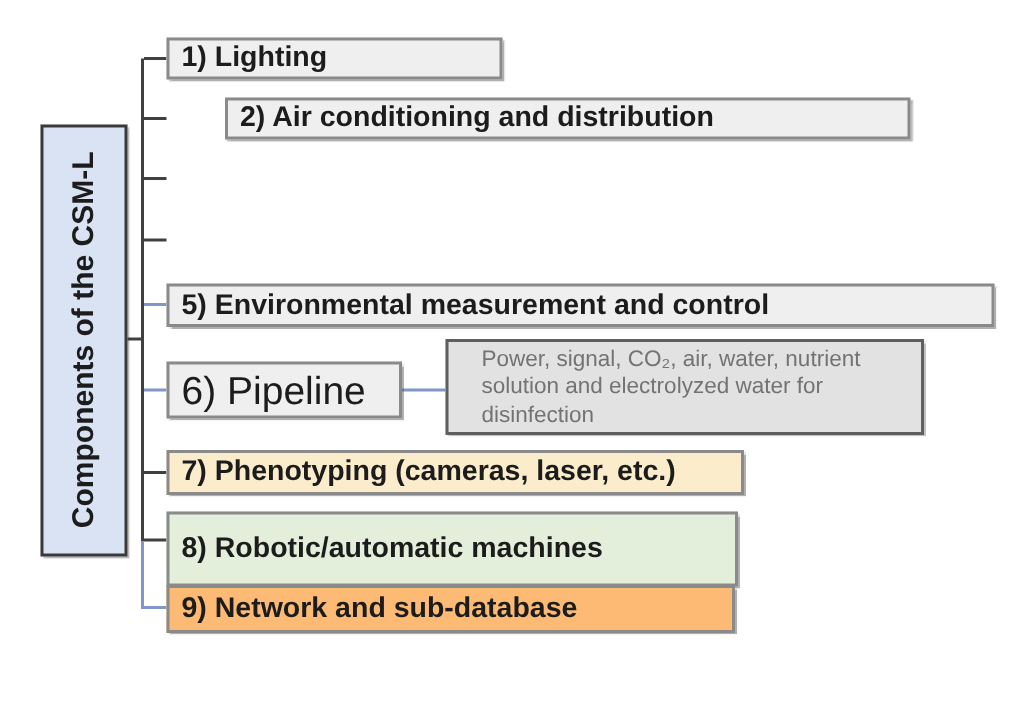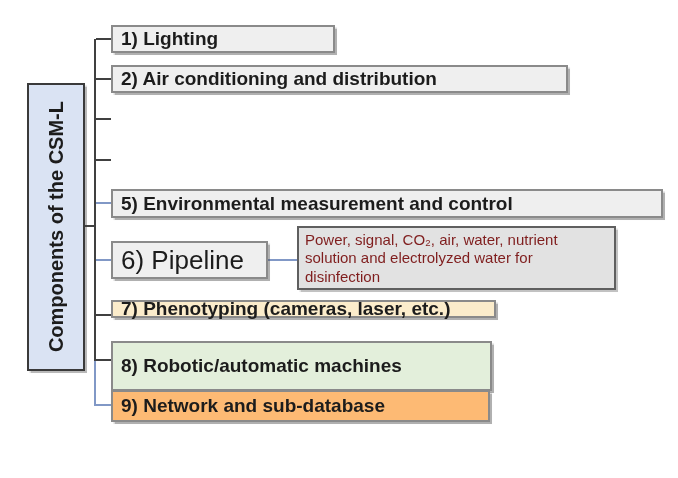--- a/index.html
+++ b/index.html
@@ -9,44 +9,44 @@
   }
   
   .box{
     position:absolute;left:111px;box-sizing:border-box;
     display:flex;align-items:center;padding:0 6px 0 8px;
     background:#efefef;border:2px solid #8a8a8a;
     box-shadow:1.5px 1.5px 1px rgba(80,80,80,0.45);
     font-weight:bold;font-size:19px;color:#1c1c1c;white-space:nowrap;
   }
   .b1{top:25px;width:224px;height:28px;}
-  .b2{top:65px;width:457px;height:28px;}
+  .b2{top:65px;width:457px;height:28px;margin-left:39px;}
   .b3{top:105px;width:334px;height:28px;}
   .b4{top:146px;width:204px;height:28px;}
   .b5{top:189px;width:552px;height:29px;}
   .b6{top:241px;width:157px;height:38px;font-weight:400;font-size:26px;}
-  .b7{top:300px;width:385px;height:18px;background:#fbeccb;}
+  .b7{top:300px;width:385px;height:30px;background:#fbeccb;}
   .b8{top:341px;width:381px;height:50px;background:#e3efdb;}
   .b9{top:390px;width:379px;height:32px;background:#fdba74;}
   
   .root{
     position:absolute;left:27px;top:83px;width:58px;height:288px;box-sizing:border-box;
     background:#dae3f3;border:2px solid #3a3a3a;
     display:flex;align-items:center;justify-content:center;
     box-shadow:1.5px 1.5px 1px rgba(80,80,80,0.4);
   }
   .root span{
     writing-mode:vertical-rl;transform:rotate(180deg);
     font-weight:bold;font-size:20px;color:#1c1c1c;white-space:nowrap;
   }
   
   .note{
     position:absolute;left:297px;top:226px;width:319px;height:64px;box-sizing:border-box;
     background:#e2e2e2;border:2px solid #5f5f5f;
-    padding:3px 6px;font-size:15px;line-height:1.22;color:#7f1d1d;font-weight:400;
+    padding:3px 22px;font-size:15px;line-height:1.22;color:#737373;font-weight:400;
     box-shadow:1.5px 1.5px 1px rgba(80,80,80,0.35);
   }
   
   .line{position:absolute;background:#404040;}
   .line.blue{background:#8198c6;}
   .spine-dark{left:94px;top:39px;width:2px;height:322px;}
   .spine-blue{left:94px;top:361px;width:2px;height:45px;}
   .root-conn{left:85px;top:225px;width:9px;height:2px;}
   .br{left:96px;width:15px;height:2px;}
   .br1{top:38px;} .br2{top:78px;} .br3{top:118px;} .br4{top:159px;}

